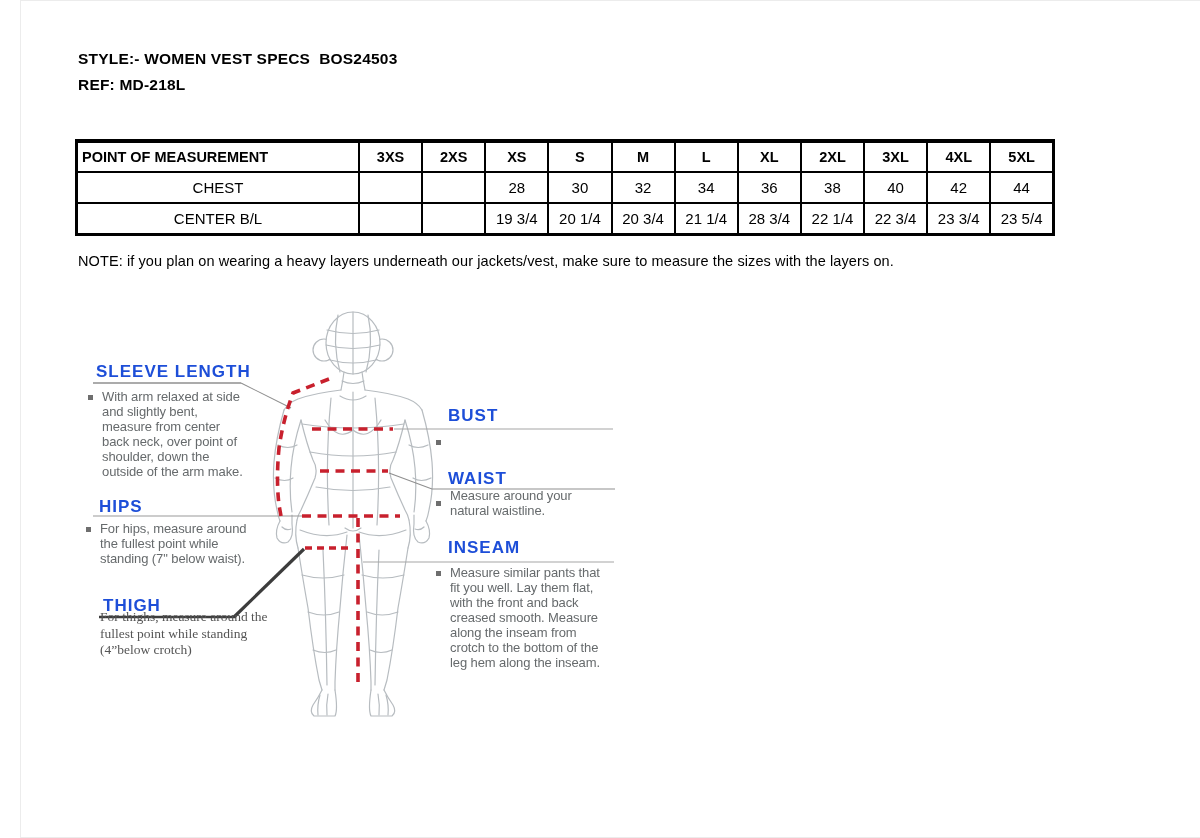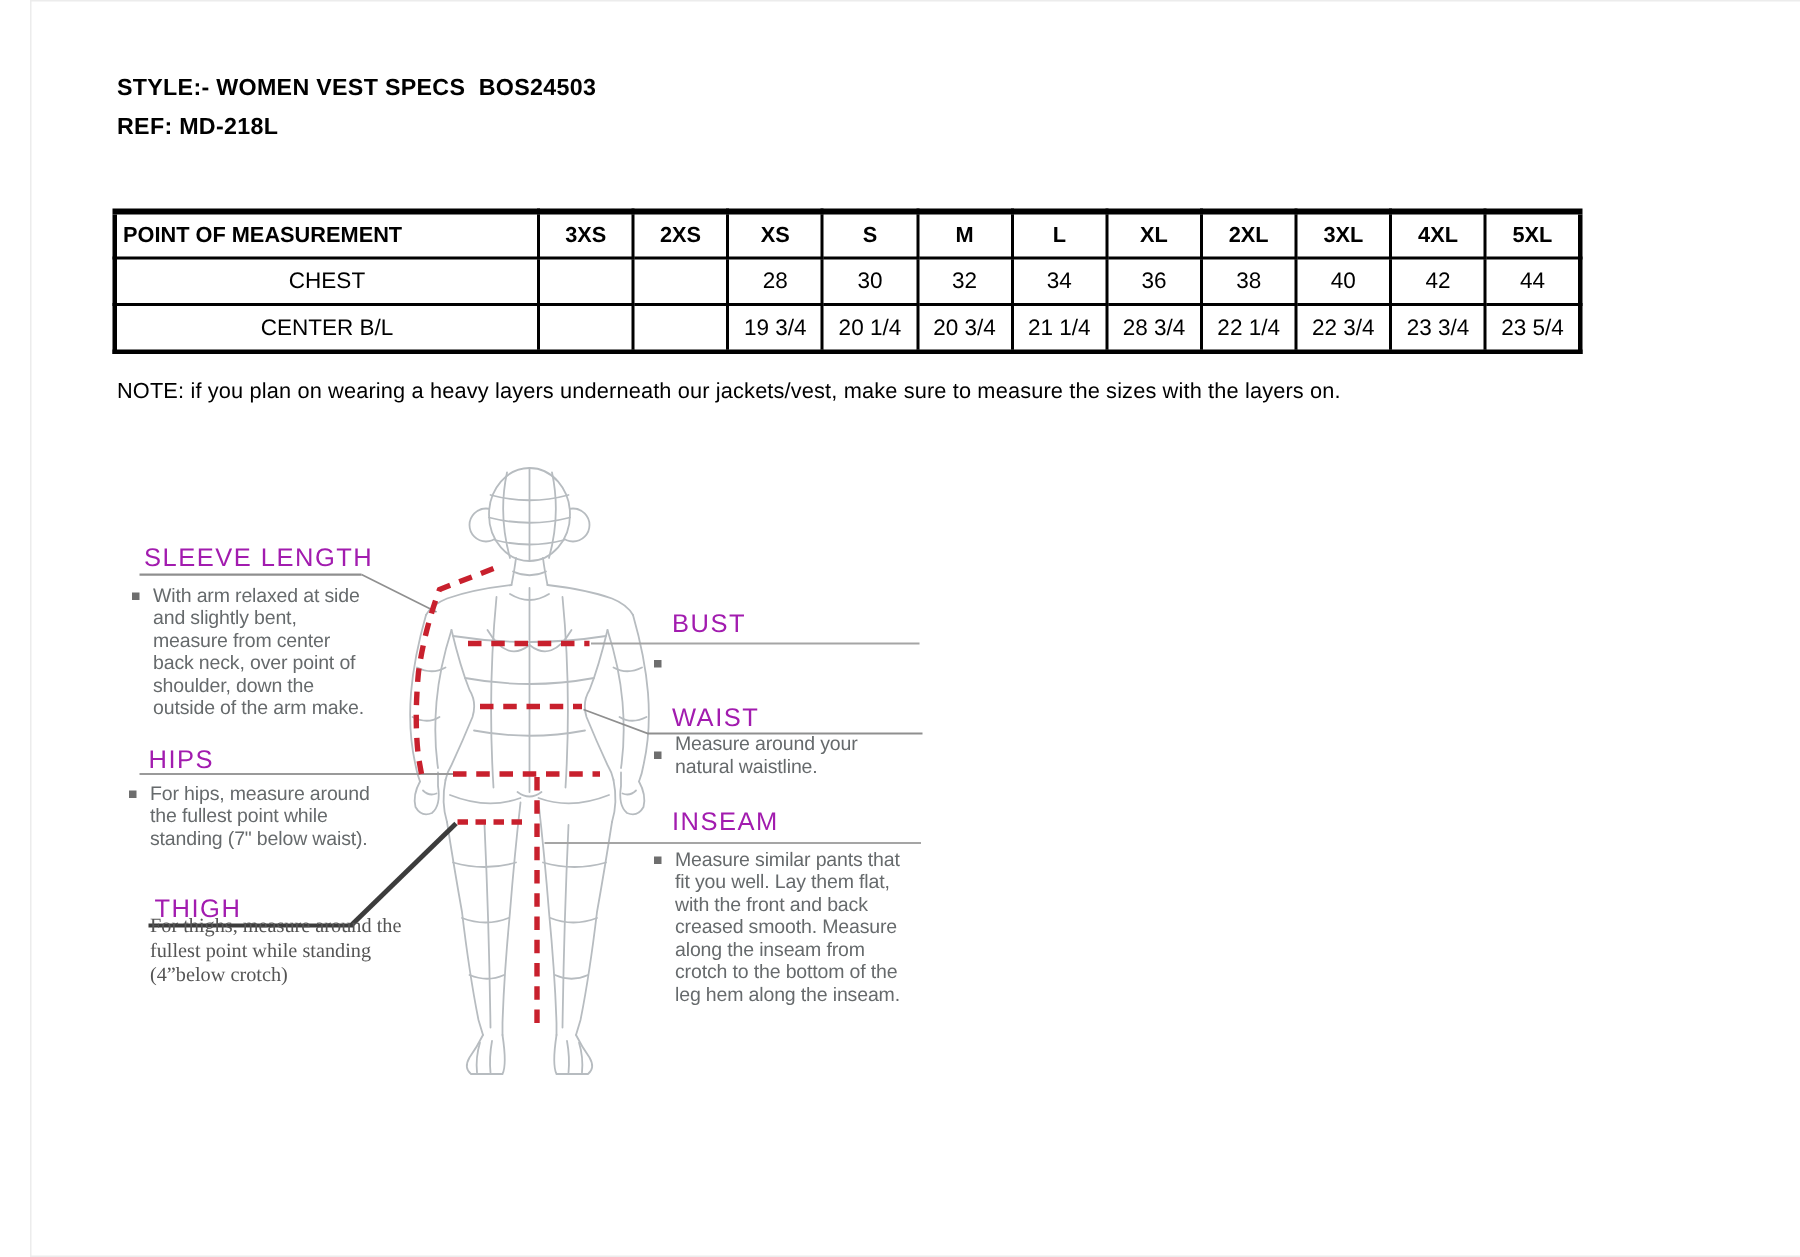--- a/index.html
+++ b/index.html
@@ -48,22 +48,22 @@
   
   .note-line{
     position:absolute;left:58px;top:253px;
     font-size:14.5px;font-weight:normal;letter-spacing:.1px;
   }
   
   .diagram{position:absolute;left:0;top:0;width:1200px;height:838px;pointer-events:none;}
   .diagram svg{position:absolute;left:0;top:0;}
   .dg-title{
     position:absolute;
-    font-size:17px;color:#a21caf;letter-spacing:1px;
-    font-weight:400;white-space:nowrap;
+    font-size:17px;color:#1d4ed8;letter-spacing:1px;
+    font-weight:700;white-space:nowrap;
   }
   .dg-desc{
     position:absolute;
     font-size:13px;line-height:15px;color:#666a6c;
     letter-spacing:-.1px;
   }
   .dg-desc.thigh{
     font-size:13.5px;line-height:16.5px;color:#555;letter-spacing:0;
   }
 </style>

